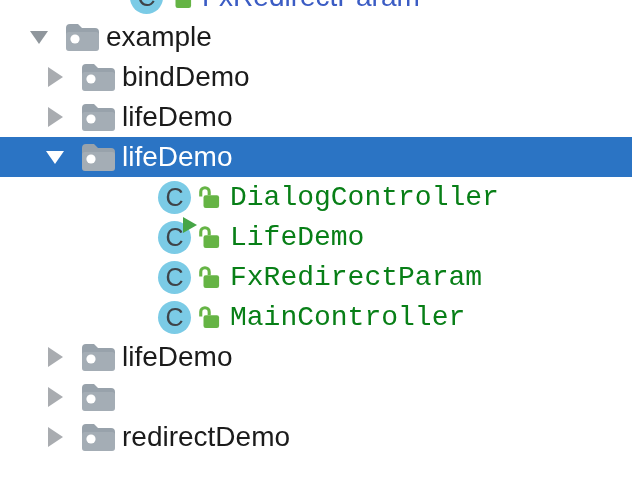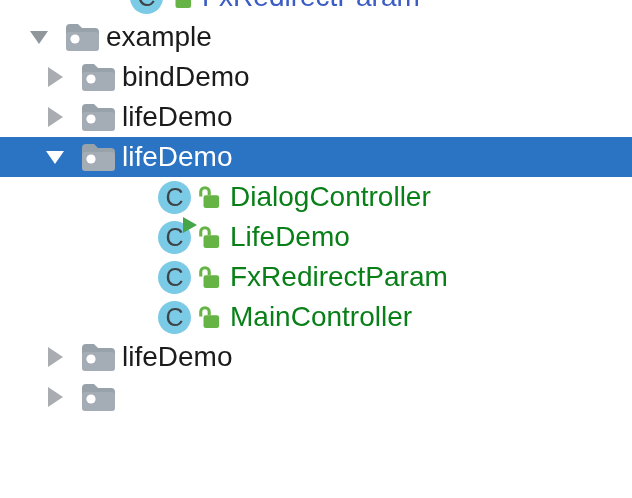--- a/index.html
+++ b/index.html
@@ -96,21 +96,21 @@
     border-top: 8px solid transparent;
     border-bottom: 8px solid transparent;
     border-left: 14px solid var(--run-overlay);
   }
   .lock-svg {
     margin-right: 10px;
     color: var(--lock-icon);
     flex: 0 0 auto;
   }
   .label { letter-spacing: 0; }
-  .label.green { color: var(--green-text); }
+  .label.green { color: var(--green-text); font-family: Liberation Mono, monospace; }
   .label.blue  { color: var(--blue-text); }
   .row.selected .label { color: #ffffff; }
 </style>
 </head>
 <body>
 
 <div class="tree">
 
   <div class="row d2f">
     <span class="icon class-circle">C</span>
@@ -243,15 +243,28 @@
       </span>
     <span class="icon folder-svg">
       <svg width="34" height="28" viewBox="0 0 34 28">
         <path d="M1 25 V5 q0 -4 4 -4 h8 l4 4 h13 q4 0 4 4 v16 q0 3 -3 3 H4 q-3 0 -3 -3 z" fill="var(--folder-icon)"></path>
         <rect x="1" y="9" width="33" height="19" rx="3" fill="#ffffff" opacity="0.12"></rect>
         <circle cx="10" cy="16" r="4.6" fill="#ffffff"></circle>
       </svg>
     </span>
   </div>
 
+  <div class="row d2">
+    <span class="arrow-box">
+        <span class="tri-right"></span>
+      </span>
+    <span class="icon folder-svg">
+      <svg width="34" height="28" viewBox="0 0 34 28">
+        <path d="M1 25 V5 q0 -4 4 -4 h8 l4 4 h13 q4 0 4 4 v16 q0 3 -3 3 H4 q-3 0 -3 -3 z" fill="var(--folder-icon)"></path>
+        <rect x="1" y="9" width="33" height="19" rx="3" fill="#ffffff" opacity="0.12"></rect>
+        <circle cx="10" cy="16" r="4.6" fill="#ffffff"></circle>
+      </svg>
+    </span>
+    <span class="label">redirectDemo</span>
+  </div>
 
 
 </div>
 
 </body></html>

